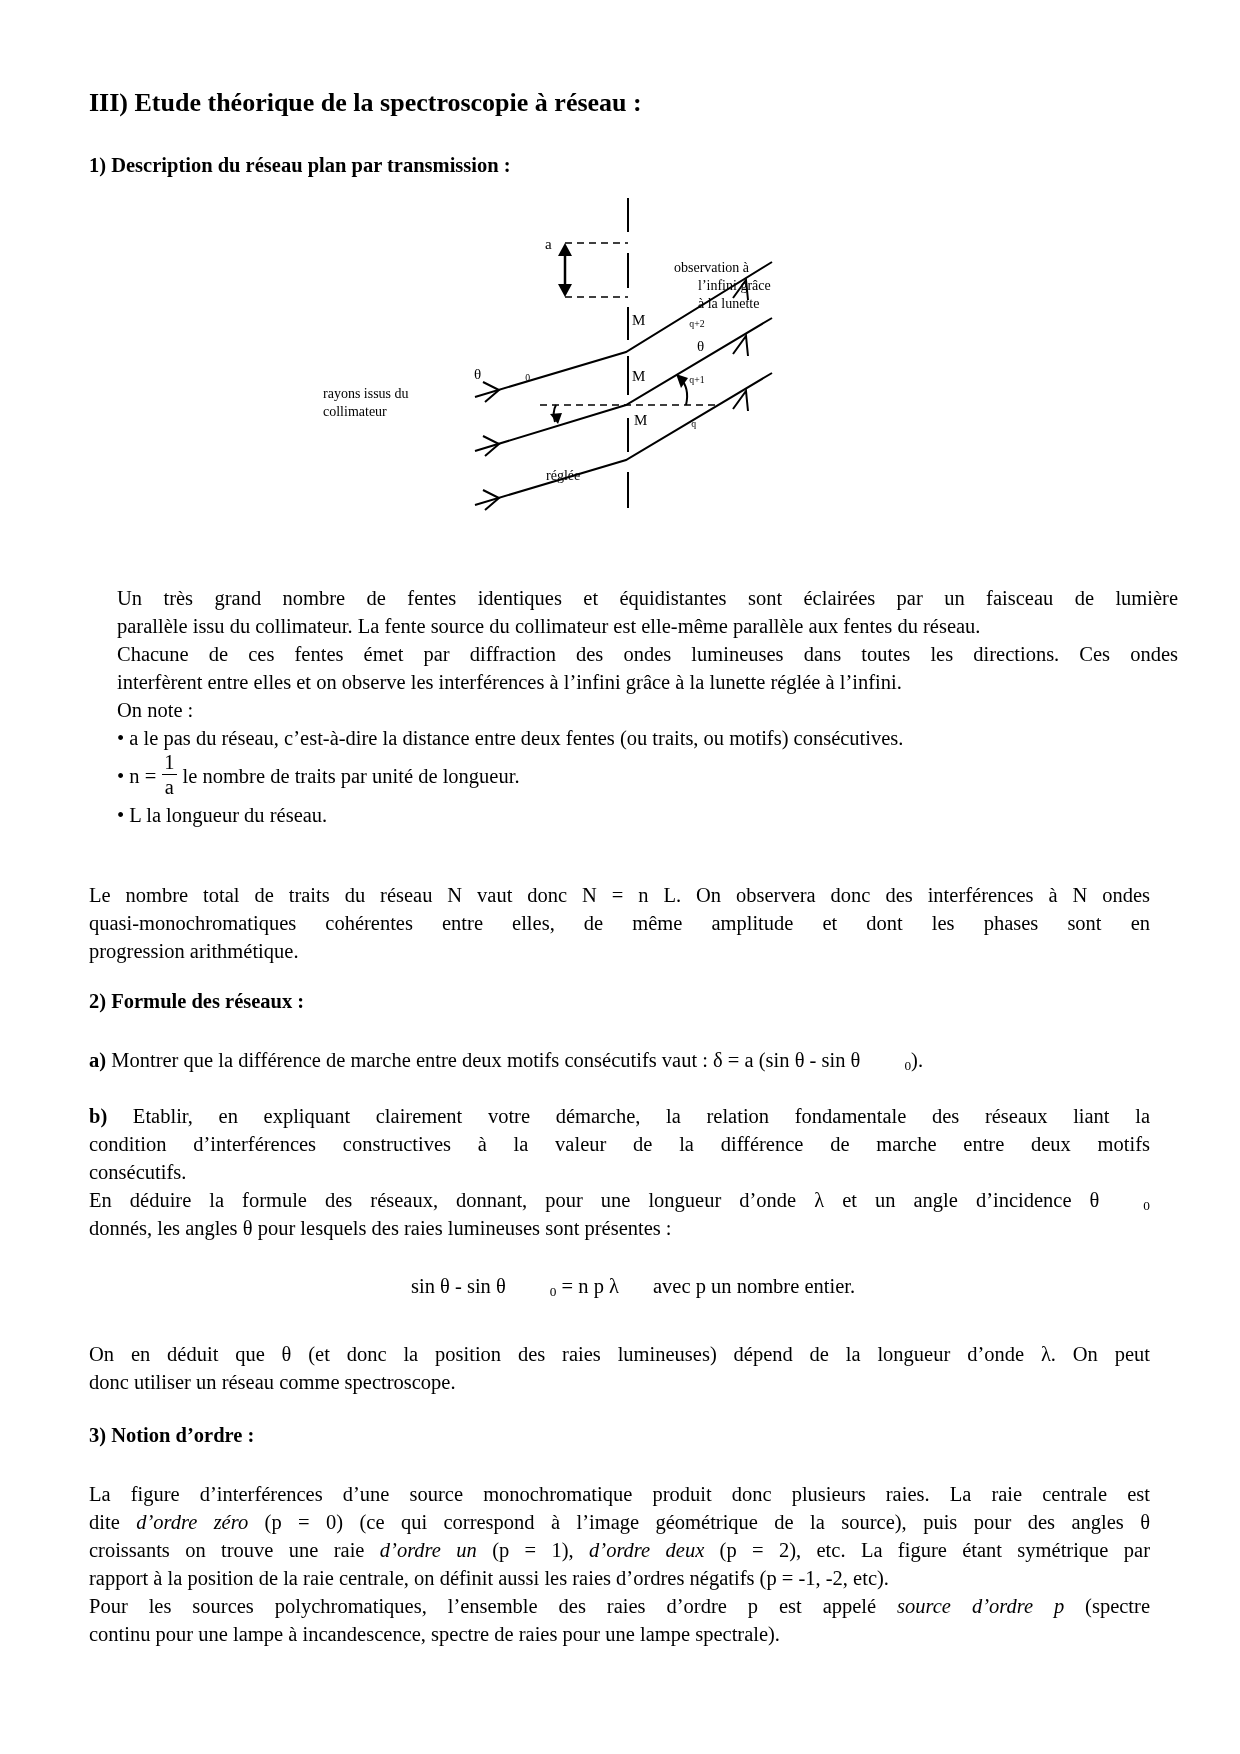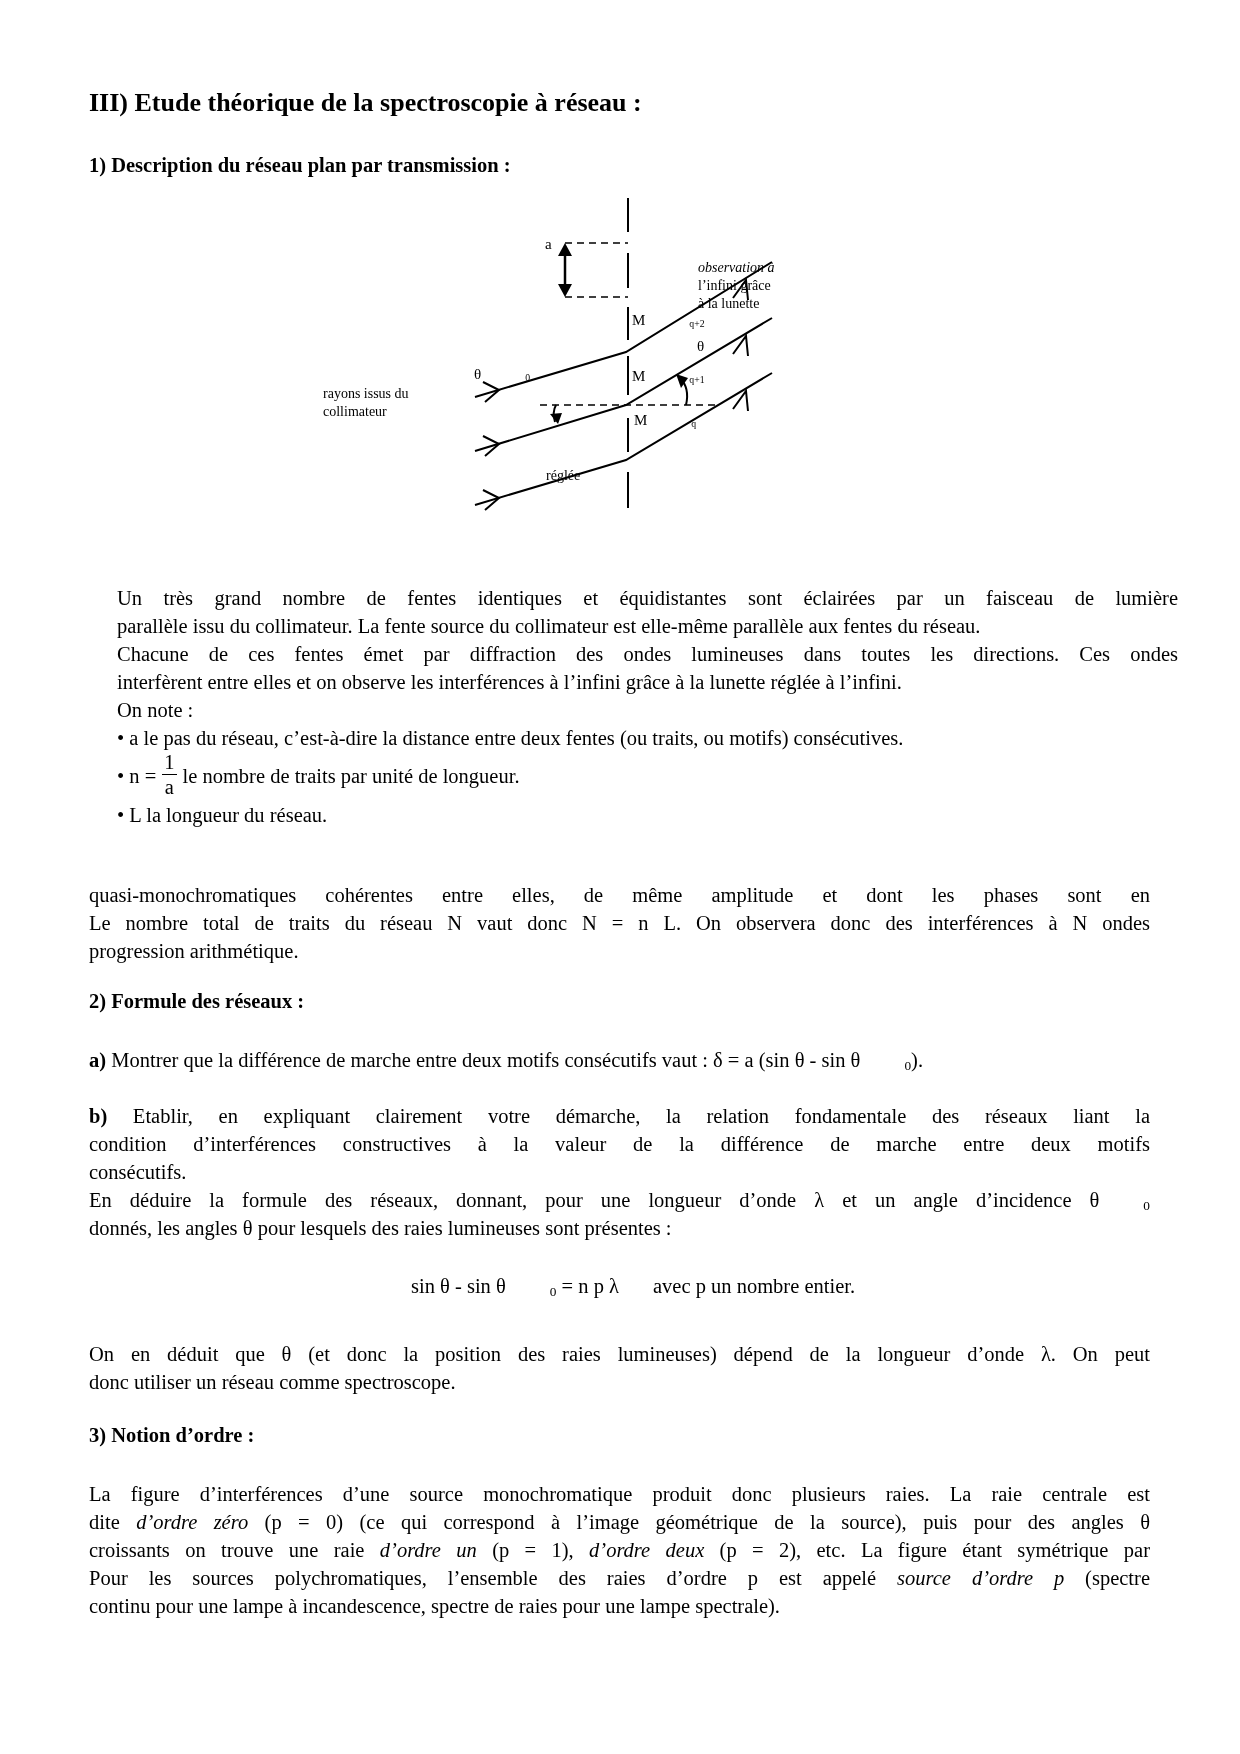--- a/index.html
+++ b/index.html
@@ -61,21 +61,21 @@
       <polyline points="733,409 746,391 748,411"></polyline>
 
       <path d="M 686 405 Q 690 388 680 378"></path>
 
       <path d="M 555 422 Q 552 412 556 405"></path>
     </g>
     <polygon points="676,374 688,378 681,388" fill="#000"></polygon>
     <polygon points="550,414 562,413 558,424" fill="#000"></polygon>
   </svg>
   <span class="abs diag-label" style="left:245px; top:46px; font-size:15px;">a</span>
-  <span class="abs diag-label" style="left:398px; top:70px;font-style:italic;">observation à</span>
+  <span class="abs diag-label" style="left:374px; top:70px;">observation à</span>
   <span class="abs diag-label" style="left:398px; top:88px;">l’infini grâce</span>
   <span class="abs diag-label" style="left:398px; top:106px;">à la lunette</span>
   <span class="abs diag-label" style="left:23px; top:196px;">rayons issus du</span>
   <span class="abs diag-label" style="left:23px; top:214px;">collimateur</span>
   <span class="abs diag-label" style="left:246px; top:278px;">réglée</span>
   <span class="abs diag-label" style="left:397px; top:148px; font-size:15px;">θ</span>
   <span class="abs diag-label" style="left:174px; top:176px; font-size:15px;"><span>θ</span><sub>0</sub></span>
   <span class="abs diag-label" style="left:332px; top:122px; font-size:15px;"><span>M</span><sub>q+2</sub></span>
   <span class="abs diag-label" style="left:332px; top:178px; font-size:15px;"><span>M</span><sub>q+1</sub></span>
   <span class="abs diag-label" style="left:334px; top:222px; font-size:15px;"><span>M</span><sub>q</sub></span>
@@ -88,22 +88,22 @@
   <span class="line">interfèrent entre elles et on observe les interférences à l’infini grâce à la lunette réglée à l’infini.</span>
   <span class="line">On note :</span>
   <span class="line">• a le pas du réseau, c’est-à-dire la distance entre deux fentes (ou traits, ou motifs) consécutives.</span>
   <span class="line" style="margin-top:2px;">
     <span>• n =</span><span class="frac"><span class="num">1</span><span class="den">a</span></span><span>le nombre de traits par unité de longueur.</span>
   </span>
   <span class="line" style="margin-top:-2px;">• L la longueur du réseau.</span>
 </div>
 
 <div class="abs p" style="top:881px;">
+  <span class="just">Le nombre total de traits du réseau N vaut donc N = n L. On observera donc des interférences à N ondes</span>
   <span class="just">quasi-monochromatiques cohérentes entre elles, de même amplitude et dont les phases sont en</span>
-  <span class="just">Le nombre total de traits du réseau N vaut donc N = n L. On observera donc des interférences à N ondes</span>
   <span class="line">progression arithmétique.</span>
 </div>
 
 <div class="abs h2" style="left:89px; top:990px;">2) Formule des réseaux :</div>
 
 <div class="abs p" style="top:1046px;">
   <span class="line"><b>a)</b><span> Montrer que la différence de marche entre deux motifs consécutifs vaut : δ = a (sin θ - sin θ</span><sub>0</sub><span>).</span></span>
 </div>
 
 <div class="abs p" style="top:1102px;">
@@ -122,15 +122,16 @@
   <span class="just">On en déduit que θ (et donc la position des raies lumineuses) dépend de la longueur d’onde λ. On peut</span>
   <span class="line">donc utiliser un réseau comme spectroscope.</span>
 </div>
 
 <div class="abs h2" style="left:89px; top:1424px;">3) Notion d’ordre :</div>
 
 <div class="abs p" style="top:1480px;">
   <span class="just">La figure d’interférences d’une source monochromatique produit donc plusieurs raies. La raie centrale est</span>
   <span class="just"><span>dite </span><em>d’ordre zéro</em><span> (p = 0) (ce qui correspond à l’image géométrique de la source), puis pour des angles θ</span></span>
   <span class="just"><span>croissants on trouve une raie </span><em>d’ordre un</em><span> (p = 1), </span><em>d’ordre deux</em><span> (p = 2), etc. La figure étant symétrique par</span></span>
+  <span class="line">rapport à la position de la raie centrale, on définit aussi les raies d’ordres négatifs (p = -1, -2, etc).</span>
   <span class="just"><span>Pour les sources polychromatiques, l’ensemble des raies d’ordre p est appelé </span><em>source d’ordre p</em><span> (spectre</span></span>
   <span class="line">continu pour une lampe à incandescence, spectre de raies pour une lampe spectrale).</span>
 </div>
 
 </body></html>

